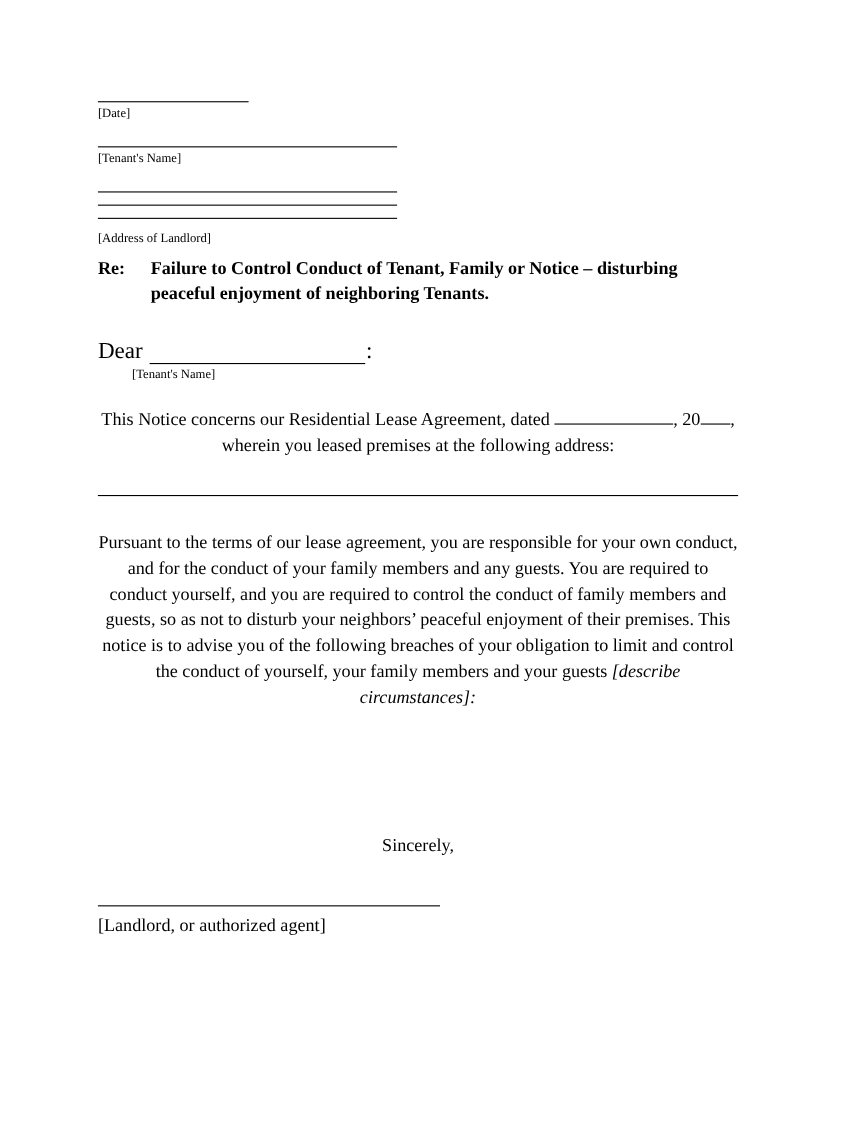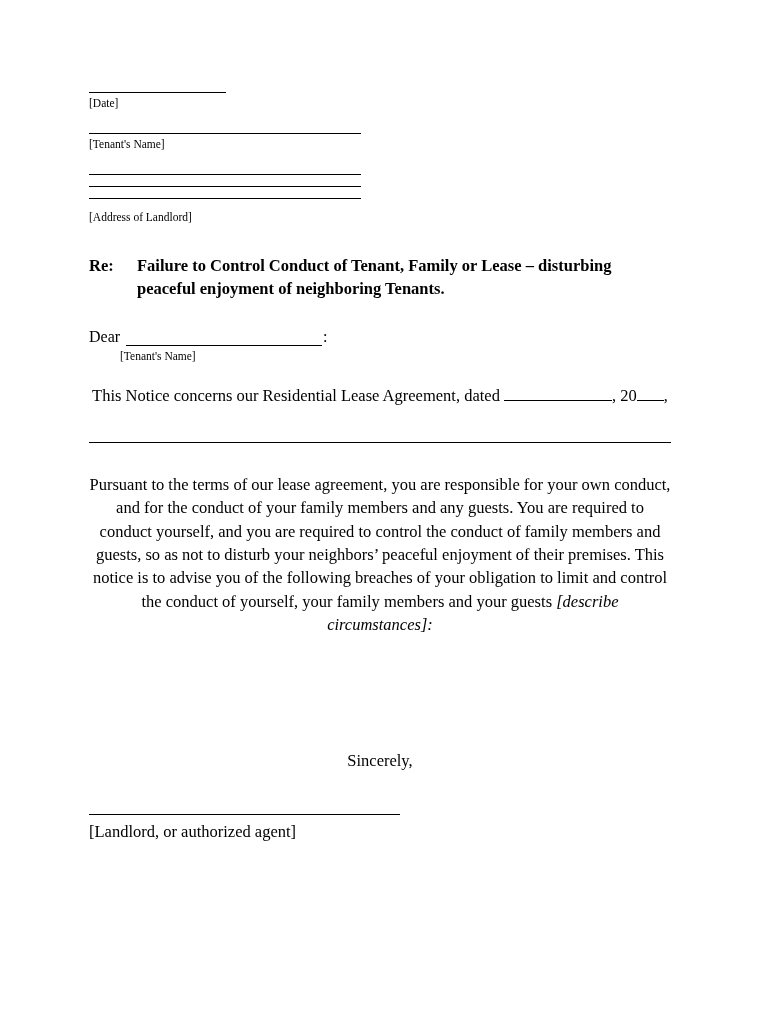--- a/index.html
+++ b/index.html
@@ -47,28 +47,28 @@
   .gap-lg { height: 30px; }
 
   .addr-lines .rule { margin-bottom: 11px; }
 
   
   .re-block {
     display: flex;
     font-weight: bold;
     font-size: 16.5px;
     line-height: 1.38;
-    margin-top: 30px;
+    margin-top: 8px;
   }
   .re-label { width: 48px; flex: none; }
   .re-text { flex: 1; }
 
   
   .salutation {
-    font-size: 16px;
+    font-size: 21px;
     margin-top: 28px;
     display: flex;
     align-items: flex-end;
   }
   .salutation .dear { margin-right: 6px; }
   .salutation .blank {
     display: inline-block;
     width: 196px;
     border-bottom: 1px solid #000;
     height: 15px;
@@ -139,34 +139,35 @@
 
     <div class="addr-lines">
       <div class="rule addr"></div>
       <div class="rule addr"></div>
       <div class="rule addr"></div>
     </div>
     <div class="field-label">[Address of Landlord]</div>
 
     <div class="re-block">
       <div class="re-label">Re:</div>
-      <div class="re-text">Failure to Control Conduct of Tenant, Family or Lease – disturbing peaceful enjoyment of neighboring Tenants.</div>
+      <div class="re-text">Failure to Control Conduct of Tenant, Family or Notice – disturbing peaceful enjoyment of neighboring Tenants.</div>
     </div>
 
     <div class="salutation">
       <span class="dear">Dear</span>
       <span class="blank"></span>
       <span class="colon">:</span>
     </div>
     <div class="sub-label">[Tenant's Name]</div>
 
     <div class="gap-md"></div>
 
     <p class="body">
       <span>This Notice concerns our Residential Lease Agreement, dated </span><span class="inline-blank blank-date"></span><span>, 20</span><span class="inline-blank blank-yr"></span><span>,</span><br>
+      <span>wherein you leased premises at the following address:</span>
     </p>
 
     <div class="long-rule"></div>
 
     <div class="gap-lg"></div>
 
     <p class="body">
       <span>Pursuant to the terms of our lease agreement, you are responsible for your own conduct, and for the conduct of your family members and any guests.  You are required to conduct yourself, and you are required to control the conduct of family members and guests, so as not to disturb your neighbors’ peaceful enjoyment of their premises.  This notice is to advise you of the following breaches of your obligation to limit and control the conduct of yourself, your family members and your guests </span><span class="italic">[describe circumstances]:</span>
     </p>
 

